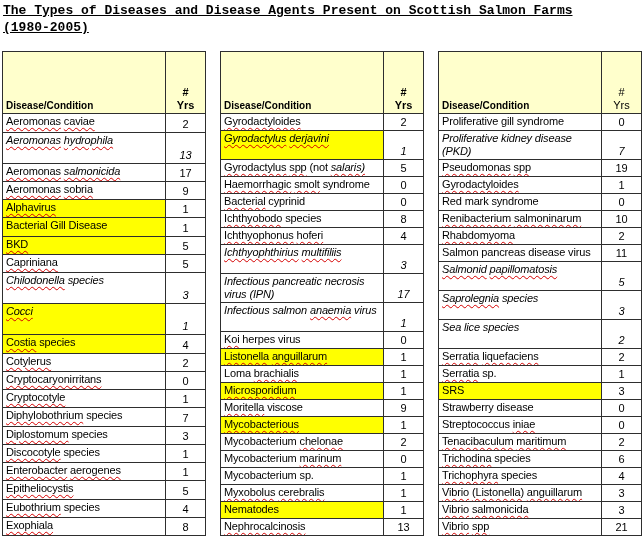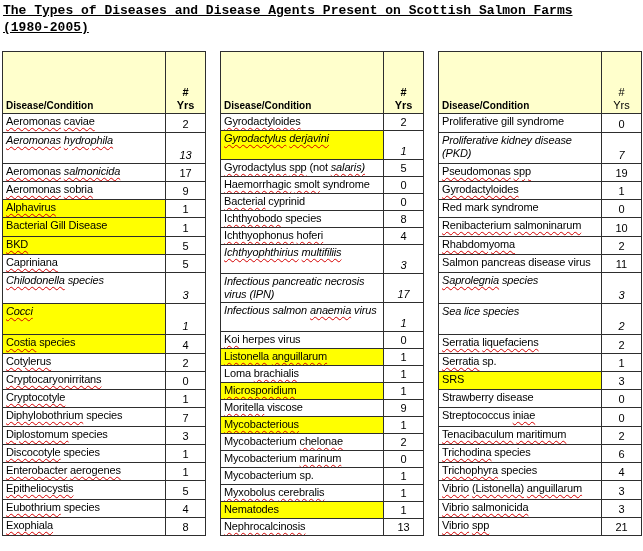--- a/index.html
+++ b/index.html
@@ -292,20 +292,24 @@
         </tr>
         <tr>
           <td class="name"><span class="sq">Rhabdomyoma</span></td>
           <td class="yrs">2</td>
         </tr>
         <tr>
           <td class="name"><span>Salmon</span> <span>pancreas</span> <span>disease</span> <span>virus</span></td>
           <td class="yrs">11</td>
         </tr>
         <tr class="tall">
+          <td class="name"><span class="sq">Salmonid</span> <span class="sq">papillomatosis</span></td>
+          <td class="yrs">5</td>
+        </tr>
+        <tr class="tall">
           <td class="name"><span class="sq">Saprolegnia</span> <span>species</span></td>
           <td class="yrs">3</td>
         </tr>
         <tr class="tall">
           <td class="name"><span>Sea</span> <span>lice</span> <span>species</span></td>
           <td class="yrs">2</td>
         </tr>
         <tr>
           <td class="name"><span class="sq">Serratia</span> <span class="sq">liquefaciens</span></td>
           <td class="yrs">2</td>

